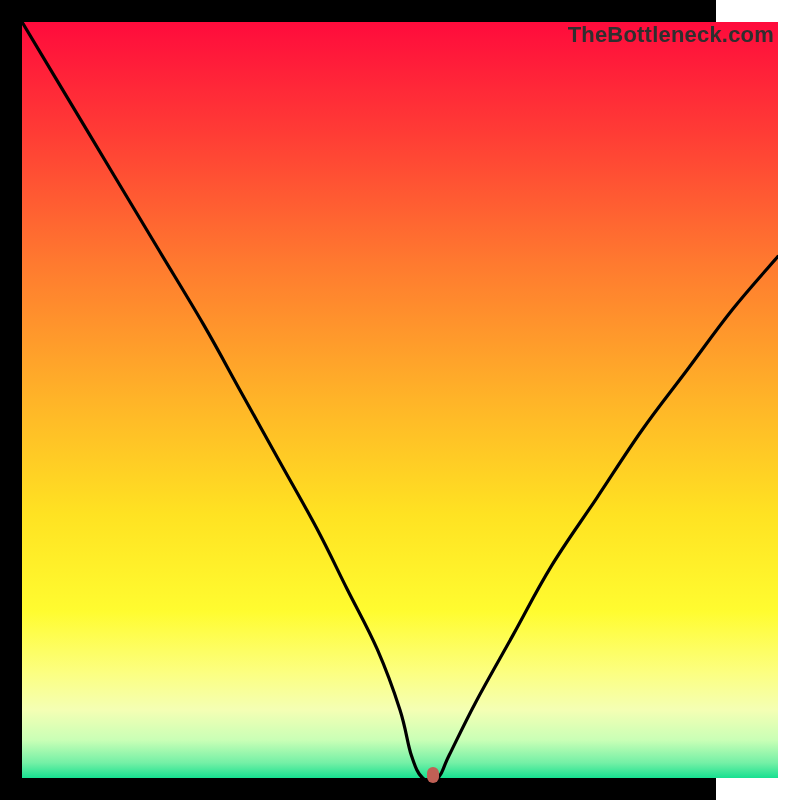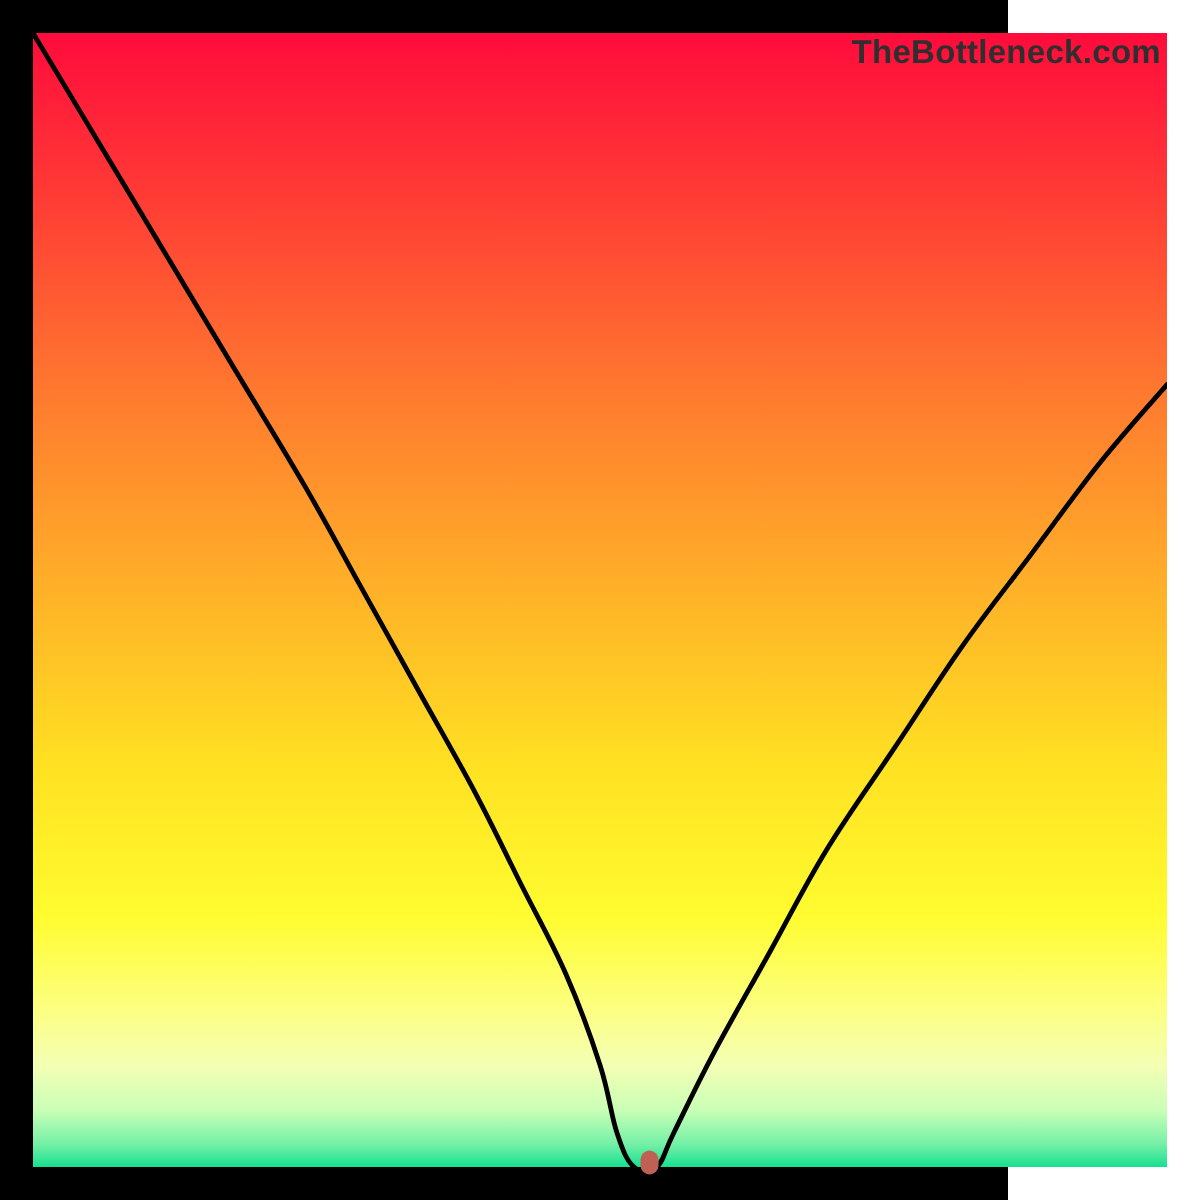--- a/index.html
+++ b/index.html
@@ -8,20 +8,21 @@
     width: 800px;
     height: 800px;
     overflow: hidden;
     font-family: Arial, Helvetica, sans-serif;
   }
   .frame {
     position: relative;
     width: 672px;
     height: 800px;
     background: #000;
+    padding-left: 44px;
   }
   .plot-area {
     position: absolute;
     left: 22px;
     top: 22px;
     width: 756px;
     height: 756px;
     background: linear-gradient(to bottom,
       #ff0b3c 0%,
       #ff3d35 15%,

